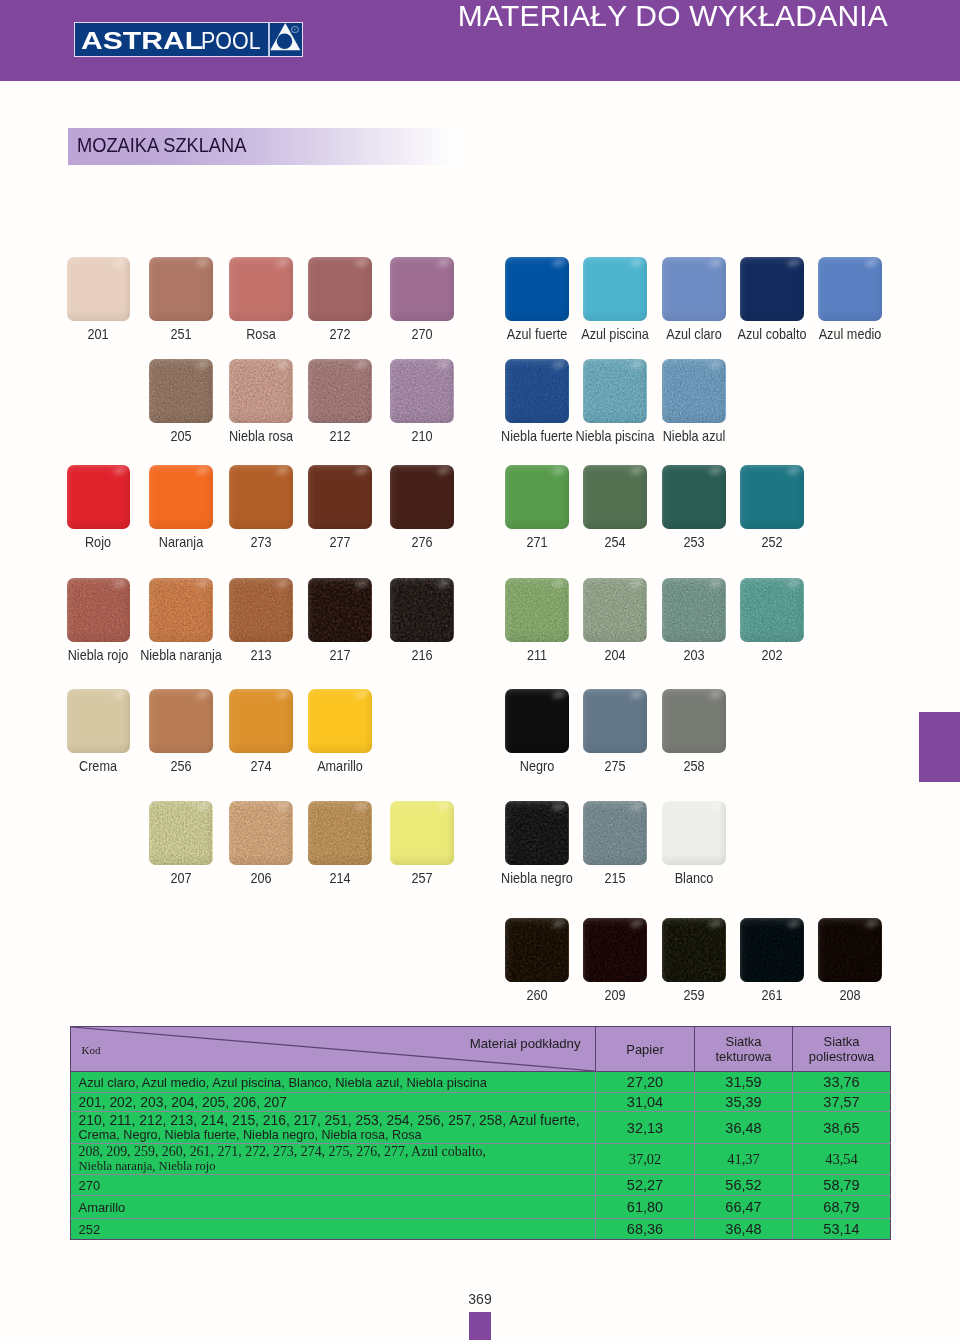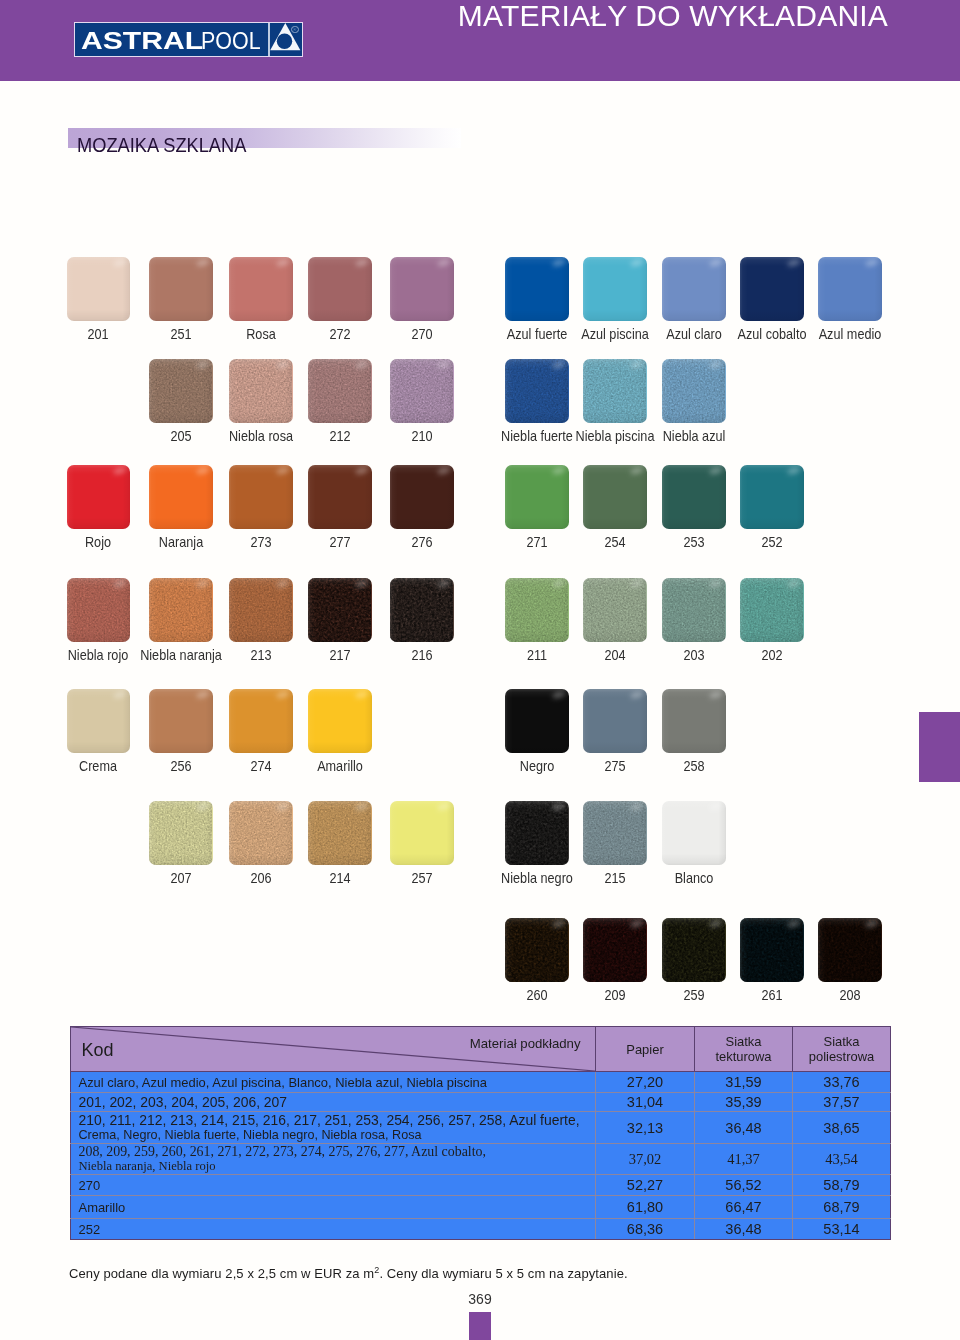--- a/index.html
+++ b/index.html
@@ -19,21 +19,21 @@
   #logo-divider{position:absolute;left:192.6px;top:0;width:2.1px;height:100%;background:#BCCBE2;}
   #logo-mark{position:absolute;left:193px;top:0;width:33px;height:31.8px;}
   #logo-reg{position:absolute;right:3.5px;top:2.5px;width:5.6px;height:5.6px;border-radius:50%;
             border:0.8px solid #8FA6C8;color:#8FA6C8;font-size:4.4px;line-height:5.4px;text-align:center;
             font-family:"Liberation Serif",serif;overflow:hidden;}
 
   #header-title{position:absolute;right:72px;top:-1px;width:520px;text-align:right;color:#fff;
                 font-size:30px;line-height:34px;letter-spacing:0.2px;}
 
   
-  #section-band{position:absolute;left:68px;top:128px;width:393px;height:20px;
+  #section-band{position:absolute;left:68px;top:128px;width:393px;height:37px;
                 background:linear-gradient(to right,#BCA5D6 0%,#BEA8D7 22%,#C9B9E0 44%,#DCD2EA 64%,#F0ECF6 84%,#FCFBFD 96%,#FFFFFF 100%);}
   #section-title{position:absolute;left:8.6px;top:7.0px;font-size:20.3px;line-height:20.3px;color:#231036;
                  transform:scaleX(0.90);transform-origin:left top;white-space:nowrap;}
   #size-bar{position:absolute;left:68px;top:191px;width:491px;height:27px;
             background:linear-gradient(to bottom,#123E7E 0%,#17488F 45%,#0F3A79 100%);
             border:1px solid #0A2550;box-sizing:border-box;}
   #size-bar-text{position:absolute;left:15px;top:5.4px;font-size:17px;line-height:17px;color:#fff;
                  transform:scaleX(0.953);transform-origin:left top;white-space:nowrap;}
 
   
@@ -58,29 +58,29 @@
   #price-table{position:absolute;left:70px;top:1026px;width:820px;border-collapse:collapse;
                table-layout:fixed;}
   #price-table td{border:1px solid #8C85A0;padding:0;vertical-align:middle;font-size:12.95px;color:#1d1d1d;}
   #price-table tbody tr{height:21px;}
   #price-table tbody tr.two{height:32px;}
   #price-table tbody tr:nth-child(2){height:19px;}
   #price-table tbody tr:nth-child(4){height:30px;font-family:Liberation Serif, serif;}
   #price-table tbody tr:nth-child(6){height:23px;}
   #price-table thead td{background:#B091C9;border:1px solid #5B4070;height:44px;position:relative;
                         text-align:center;line-height:15px;}
-  #price-table tbody td{background:#3b82f6;}
+  #price-table tbody td{background:#22c55e;}
   #price-table tbody tr td:first-child{padding-left:7.5px;text-align:left;}
   #price-table tbody td.num{text-align:center;font-size:14.5px;}
   #price-table tbody tr:last-child td{border-bottom:1.6px solid #5B4070;}
   #price-table tbody tr td:first-child{border-left:1.6px solid #5B4070;}
   #price-table tbody tr td:last-child{border-right:1.6px solid #5B4070;}
   #hdr-kod-cell{position:relative;overflow:hidden;}
   #hdr-kod-cell .diag{position:absolute;left:0;top:0;width:100%;height:100%;}
-  #hdr-kod-cell .kod{position:absolute;left:10.5px;top:17px;font-size:18px;line-height:13px;}
+  #hdr-kod-cell .kod{position:absolute;left:10.5px;top:17px;font-size:11px;line-height:13px;font-family:Liberation Serif, serif;}
   #hdr-kod-cell .mat{position:absolute;right:14.5px;top:9.5px;font-size:13.2px;line-height:13px;}
   .row2{display:block;font-size:12.6px;line-height:15px;}
   .row1{display:block;line-height:15px;}
   #price-table tbody tr:nth-child(2) .row1,
   #price-table tbody tr:nth-child(3) .row1,
   #price-table tbody tr:nth-child(4) .row1{font-size:13.9px;}
 
   #footnote{position:absolute;left:69px;top:1265px;font-size:13px;color:#1d1d1d;letter-spacing:0.1px;}
   #footnote sup{font-size:9px;vertical-align:super;}
   #page-number{position:absolute;left:0;top:1291px;width:960px;text-align:center;font-size:14px;color:#333;}
@@ -994,18 +994,17 @@
           <td>
             <span class="row1">252</span>
           </td>
           <td class="num">68,36</td>
           <td class="num">36,48</td>
           <td class="num">53,14</td>
         </tr>
       </tbody>
   </table>
 
-  <div id="footnote"><span>Ceny podane dla wymiaru 2,5 x 2,5 cm w EUR za m</span><sup>2</sup><span>. Ceny dla wymiaru 5 x 5 cm na zapytanie.</span></div>
 
   <div id="page-number">369</div>
   <div id="page-marker"></div>
 
 </div>
 
 </body></html>

